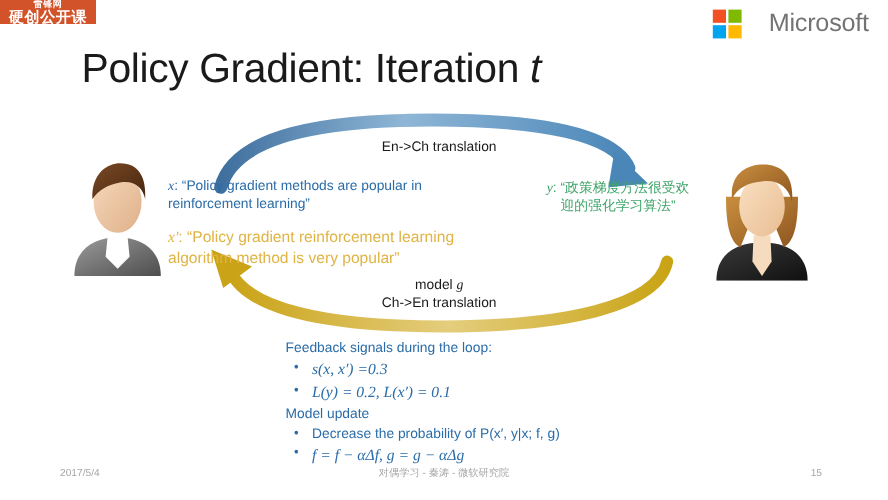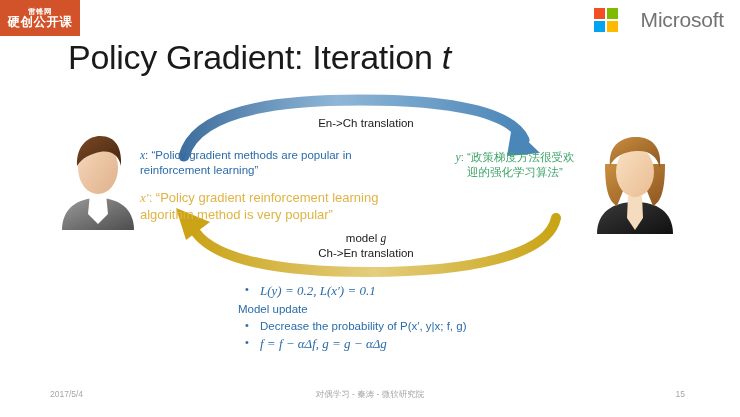--- a/index.html
+++ b/index.html
@@ -10,21 +10,21 @@
     width: 740px; height: 417px;
     position: relative;
     overflow: hidden;
     font-family: "Liberation Sans", "DejaVu Sans", sans-serif;
     background: #ffffff;
   }
 
   
   #lf-logo {
     position: absolute; left: 0; top: 0;
-    width: 80px; height: 36px;
+    width: 80px; height: 20px;
     background: #d2522a;
     display: flex; flex-direction: column;
     align-items: center; justify-content: center;
     line-height: 1;
   }
   #lf-logo .lf-top {
     color: #ffffff;
     font-size: 7.5px;
     font-weight: bold;
     letter-spacing: .5px;
@@ -257,21 +257,23 @@
 <div class="caption" id="cap-top">
   <div>En-&gt;Ch translation</div>
 </div>
 
 <div class="caption" id="cap-bottom">
   <div><span>model </span><span class="mi">g</span></div>
   <div>Ch-&gt;En translation</div>
 </div>
 
 <div id="bullets">
+  <span class="hdr">Feedback signals during the loop:</span>
   <ul>
+    <li><span class="math">s(x, x′) =0.3</span></li>
     <li><span class="math">L(y) = 0.2,  L(x′) = 0.1</span></li>
   </ul>
   <span class="hdr">Model update</span>
   <ul>
     <li><span>Decrease the probability of P(x′, y|x; f, g)</span></li>
     <li><span class="math">f = f − αΔf, g = g − αΔg</span></li>
   </ul>
 </div>
 
 <div id="footer">

